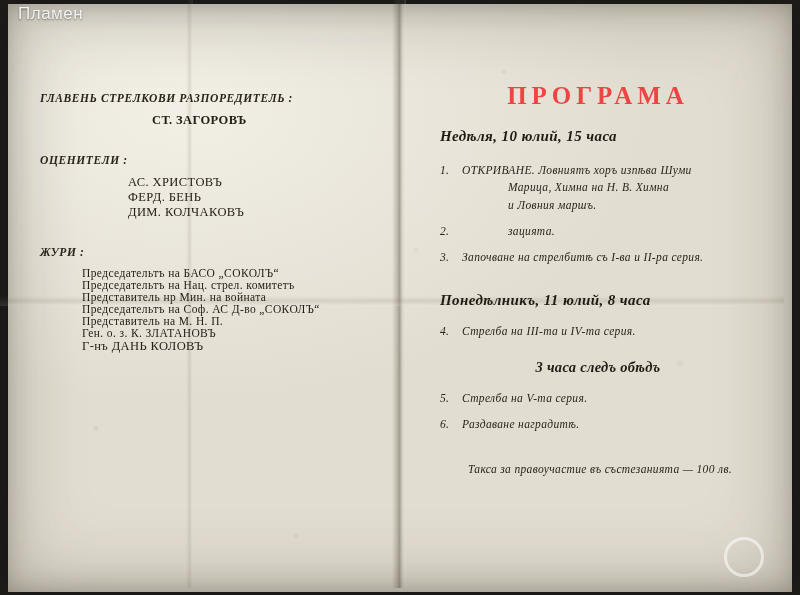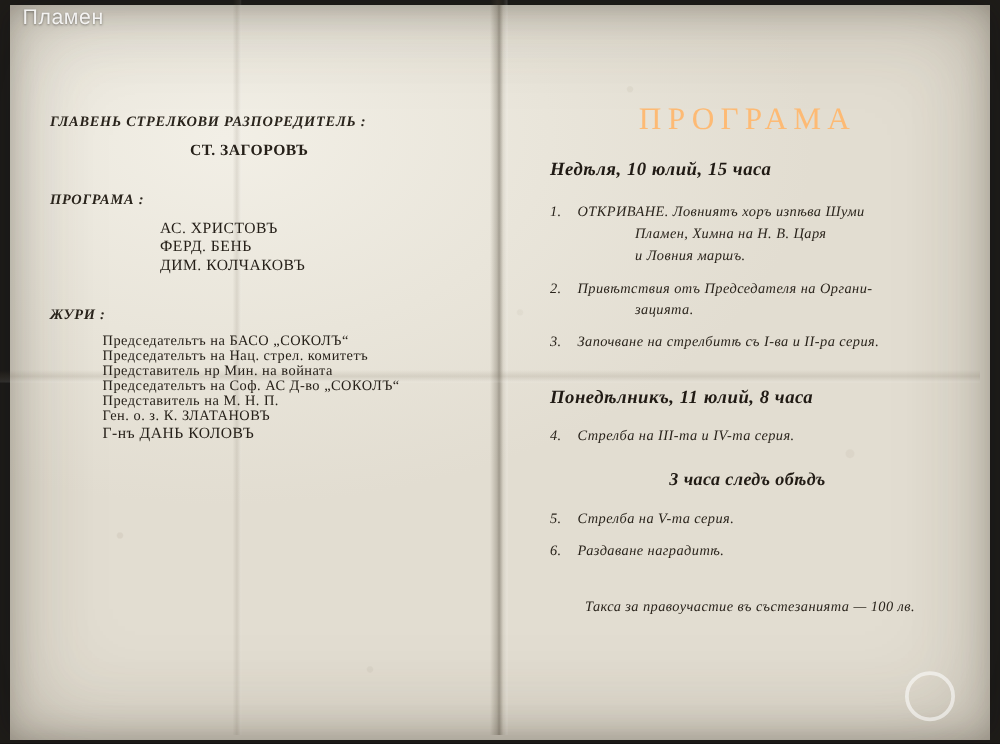--- a/index.html
+++ b/index.html
@@ -106,23 +106,23 @@
 
   .bold-run { font-weight: 700; }
 
   .gap-s { height: 9px; }
   .gap-m { height: 18px; }
   .gap-l { height: 26px; }
 
   
   .prog-title {
     font-size: 25px;
-    font-weight: 400;
+    font-weight: 700;
     letter-spacing: 5px;
-    color: #fdba74;
+    color: #ef4444;
     text-align: center;
     padding-right: 14px;
   }
   .day-head {
     font-size: 15px;
     font-weight: 700;
     font-style: italic;
     color: #201a14;
     text-align: left;
     padding-right: 6px;
@@ -206,21 +206,21 @@
   <div class="fold-h"></div>
 
   <div class="left-col">
 
     <div class="lbl-caps">ГЛАВЕНЬ СТРЕЛКОВИ РАЗПОРЕДИТЕЛЬ :</div>
     <div class="gap-s"></div>
     <div class="name-line indent-1 bold-run">СТ. ЗАГОРОВЪ</div>
 
     <div class="gap-l"></div>
 
-    <div class="lbl-caps">ПРОГРАМА :</div>
+    <div class="lbl-caps">ОЦЕНИТЕЛИ :</div>
     <div class="gap-s"></div>
     <div class="name-line indent-2">АС. ХРИСТОВЪ</div>
     <div class="name-line indent-2">ФЕРД. БЕНЬ</div>
     <div class="name-line indent-2">ДИМ. КОЛЧАКОВЪ</div>
 
     <div class="gap-l"></div>
 
     <div class="lbl-caps">ЖУРИ :</div>
     <div class="gap-s"></div>
     <div class="name-line indent-3" style="font-size:11.5px">Председательтъ на БАСО „СОКОЛЪ“</div>
@@ -238,29 +238,28 @@
     <div class="prog-title">ПРОГРАМА</div>
     <div class="gap-m"></div>
     <div class="day-head">Недѣля, 10 юлий, 15 часа</div>
 
     <div style="height:8px"></div>
 
     <div class="item">
       <span class="num">1.</span>
       <span class="txt">
         <span>ОТКРИВАНЕ.  Ловниятъ хоръ изпѣва Шуми</span>
-        <span class="l2">Пламен, Химна на Н. В. Царя</span>
+        <span class="l2">Марица, Химна на Н. В. Химна</span>
         <span class="l2">и Ловния маршъ.</span>
       </span>
     </div>
 
     <div class="item">
       <span class="num">2.</span>
       <span class="txt">
-        <span>Привѣтствия отъ  Председателя на Органи-</span>
         <span class="l2">зацията.</span>
       </span>
     </div>
 
     <div class="item">
       <span class="num">3.</span>
       <span class="txt">
         <span>Започване на стрелбитѣ съ I-ва и II-ра серия.</span>
       </span>
     </div>

